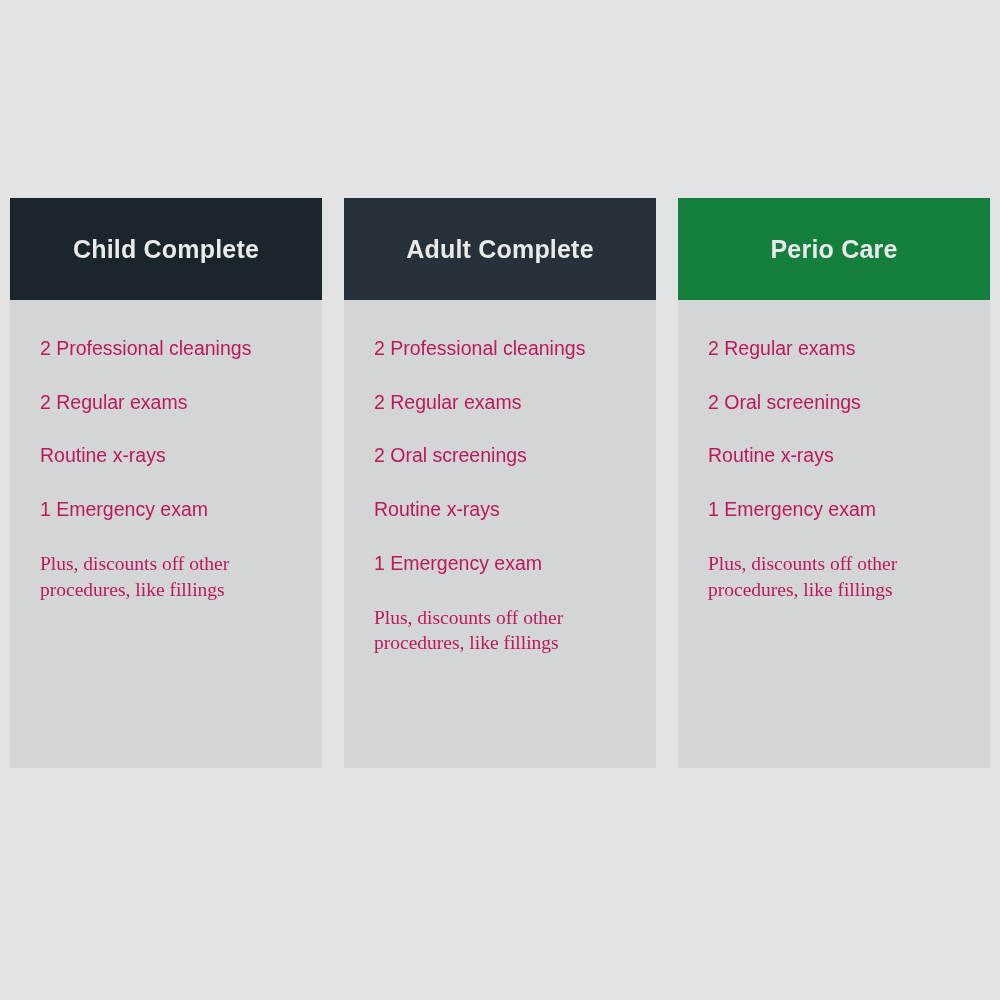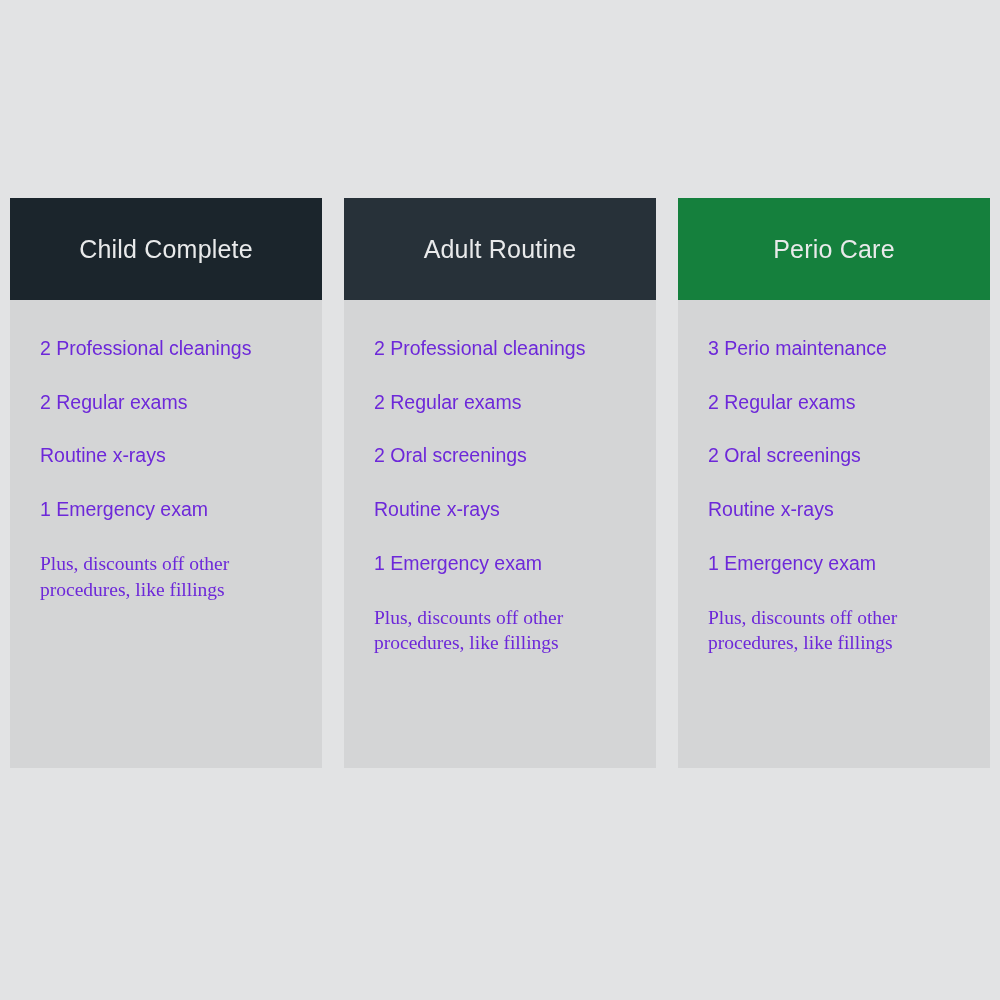--- a/index.html
+++ b/index.html
@@ -39,34 +39,34 @@
   }
   .plan-header {
     height: 102px;
     display: flex;
     align-items: center;
     justify-content: center;
     box-sizing: border-box;
   }
   .plan-title {
     font-size: 25px;
-    font-weight: normal;
+    font-weight: bold;
     color: #e9eaeb;
     letter-spacing: 0.2px;
     text-align: center;
   }
   .plan-body {
     padding: 36px 30px 0 30px;
     height: 468px;
     box-sizing: border-box;
     background: #d4d5d6;
   }
   .plan-feature {
     font-size: 19.5px;
-    color: #6d28d9;
+    color: #be185d;
     line-height: 1.32;
     margin-bottom: 28px;
     max-width: 255px;
   }
   .plan-feature.last {
     margin-bottom: 0;
     font-family: Liberation Serif, serif;
   }
 </style>
 </head>
@@ -83,38 +83,37 @@
         <div class="plan-feature">2 Professional cleanings</div>
         <div class="plan-feature">2 Regular exams</div>
         <div class="plan-feature">Routine x-rays</div>
         <div class="plan-feature">1 Emergency exam</div>
         <div class="plan-feature last">Plus, discounts off other procedures, like fillings</div>
       </div>
     </div>
 
     <div class="plan-card">
       <div class="plan-header" style="background:#273139;">
-        <div class="plan-title">Adult Routine</div>
+        <div class="plan-title">Adult Complete</div>
       </div>
       <div class="plan-body">
         <div class="plan-feature">2 Professional cleanings</div>
         <div class="plan-feature">2 Regular exams</div>
         <div class="plan-feature">2 Oral screenings</div>
         <div class="plan-feature">Routine x-rays</div>
         <div class="plan-feature">1 Emergency exam</div>
         <div class="plan-feature last">Plus, discounts off other procedures, like fillings</div>
       </div>
     </div>
 
     <div class="plan-card">
       <div class="plan-header" style="background:#15803d;">
         <div class="plan-title">Perio Care</div>
       </div>
       <div class="plan-body">
-        <div class="plan-feature">3 Perio maintenance</div>
         <div class="plan-feature">2 Regular exams</div>
         <div class="plan-feature">2 Oral screenings</div>
         <div class="plan-feature">Routine x-rays</div>
         <div class="plan-feature">1 Emergency exam</div>
         <div class="plan-feature last">Plus, discounts off other procedures, like fillings</div>
       </div>
     </div>
 
   </div>
 </div>

